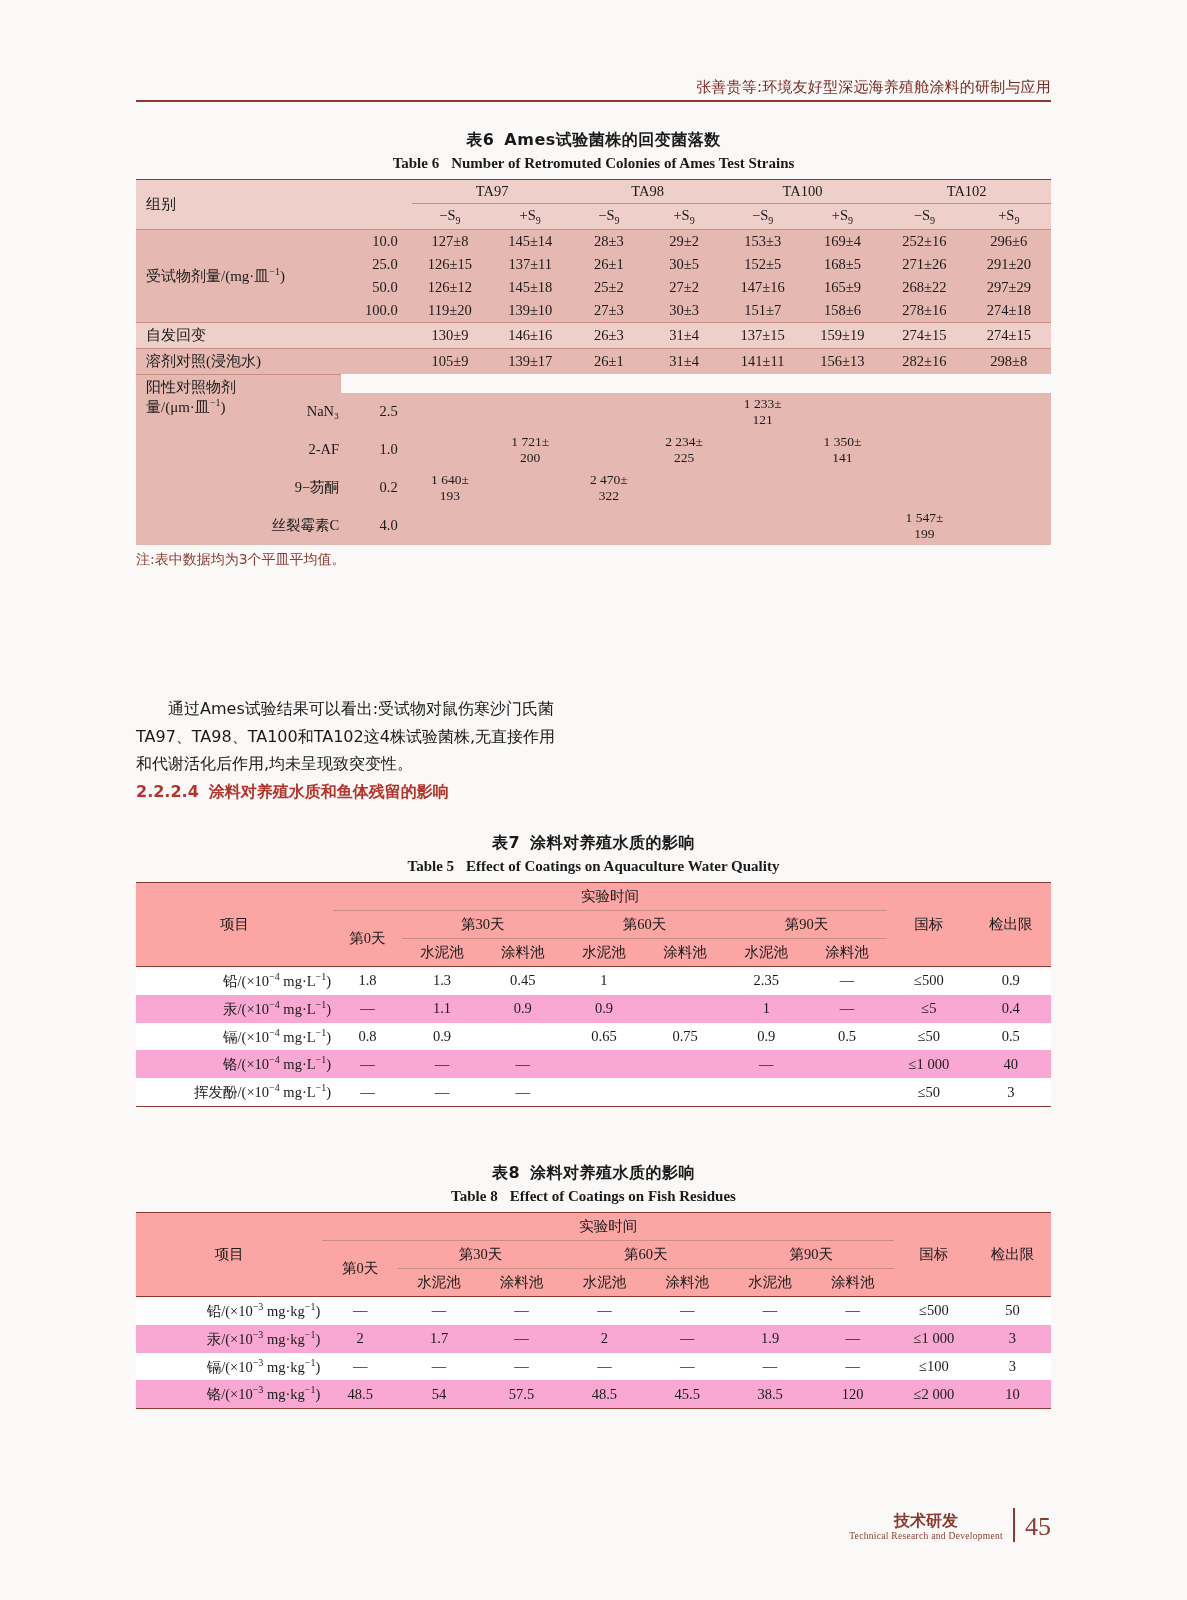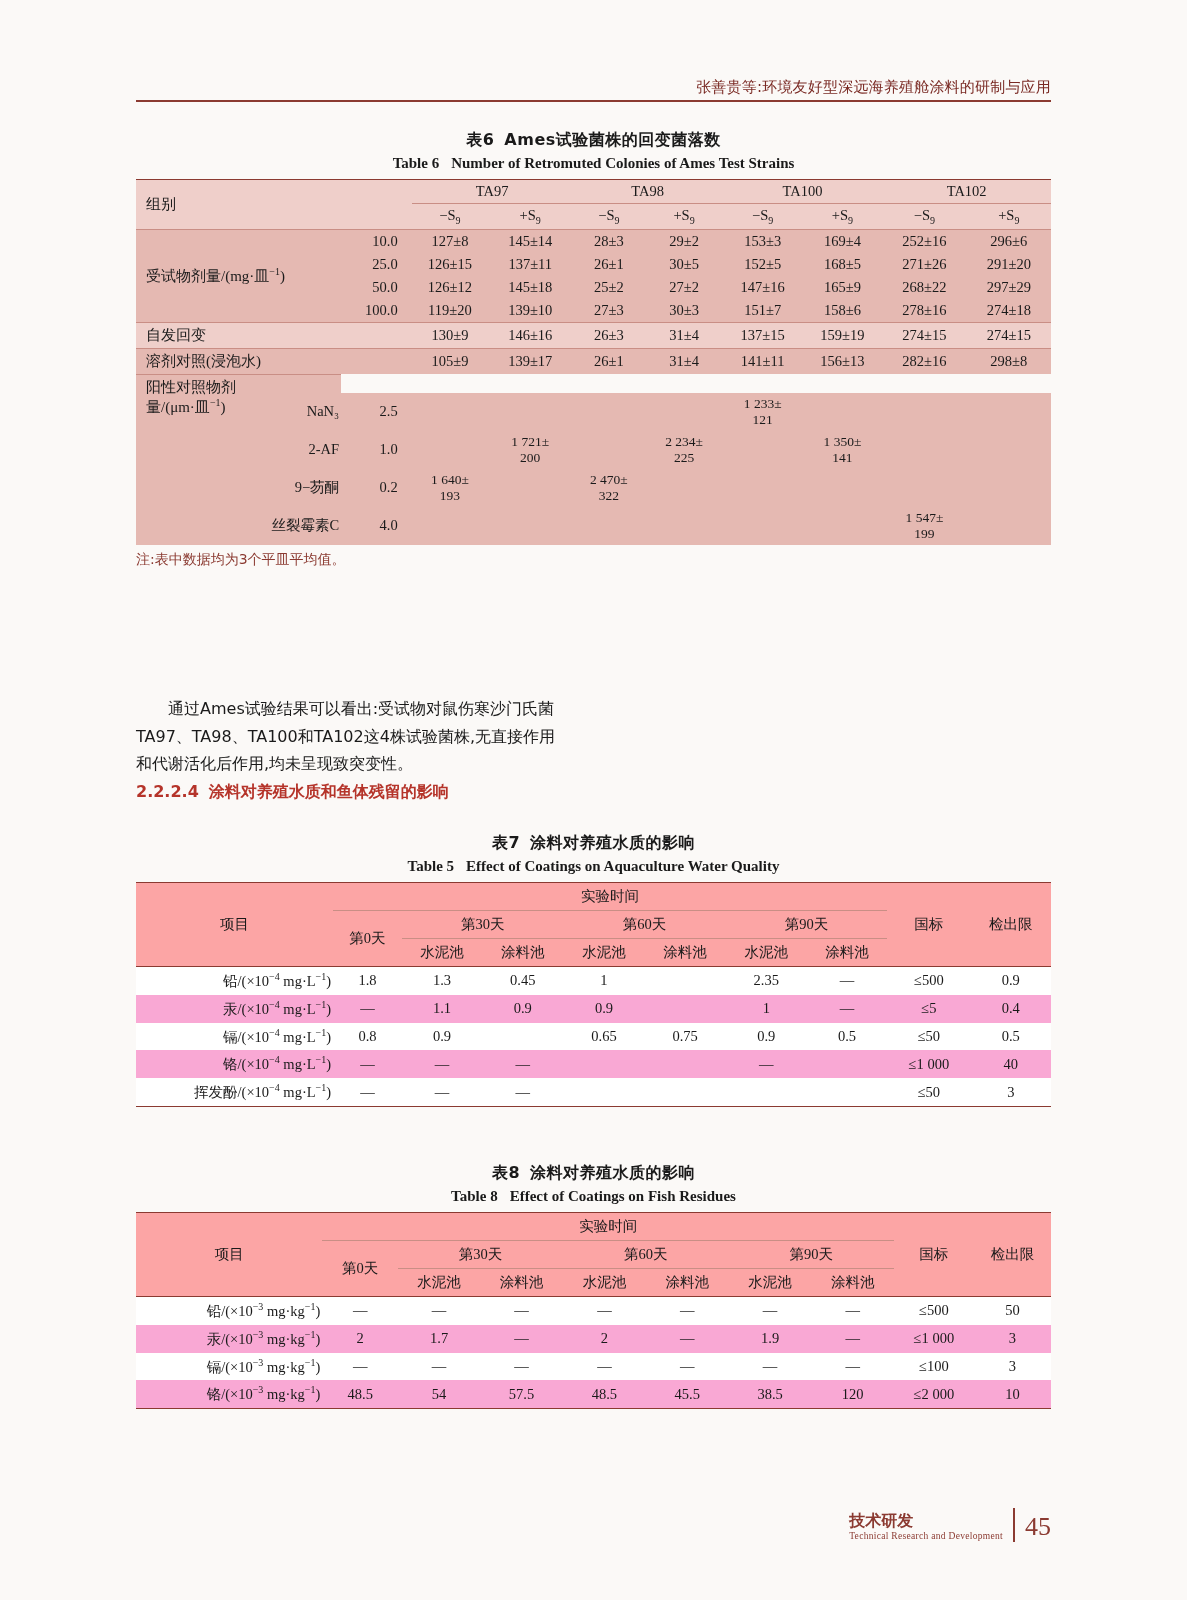--- a/index.html
+++ b/index.html
@@ -77,21 +77,21 @@
   .t7 .itm, .t8 .itm { text-align:right; padding-left:10px; }
   .t7 .rule-top td, .t8 .rule-top td { border-top:1.5px solid #8b3a31; }
   .t7 .rule-mid td, .t8 .rule-mid td { border-top:1px solid #8b3a31; }
   .t7 .rule-bot td, .t8 .rule-bot td { border-bottom:1.5px solid #8b3a31; }
   .t7 .sub-rule, .t8 .sub-rule { border-bottom:1px solid #c98e85; }
   sup { font-size:10px; }
   sub { font-size:10px; }
 
   
   .footer { position:absolute; right:136px; bottom:58px; display:flex; align-items:flex-end; gap:10px; }
-  .footer .txt { text-align:left; line-height:1.2; }
+  .footer .txt { text-align:center; line-height:1.2; }
   .footer .f-cn { font-size:16px; color:#8b3a31; font-weight:bold; font-family:"DejaVu Sans", sans-serif; }
   .footer .f-en { font-size:9.5px; color:#8b3a31; letter-spacing:0.3px; font-family:"Liberation Serif", serif; }
   .footer .bar { width:2px; height:34px; background:#8b3a31; }
   .footer .pg { font-size:26px; color:#8b3a31; font-family:"Liberation Serif", serif; }
 </style>
 </head>
 <body>
 
 <div class="page">
 

